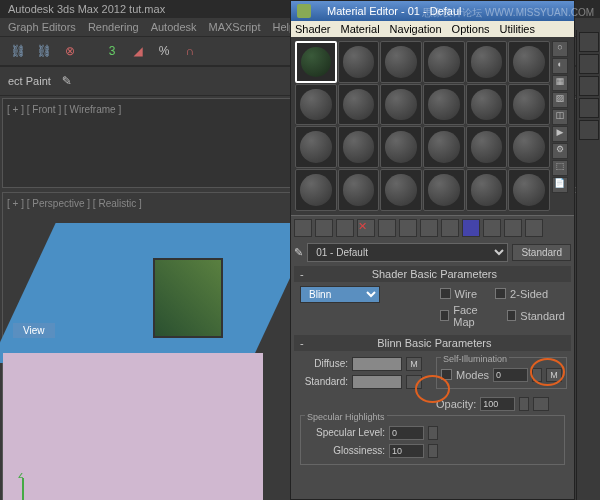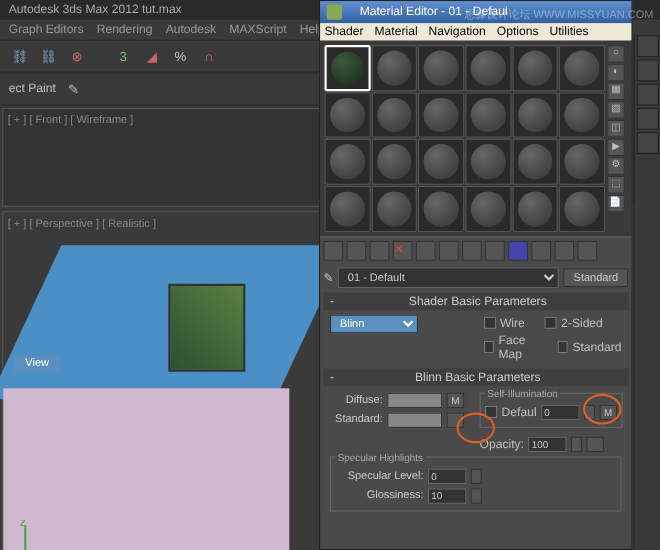--- a/index.html
+++ b/index.html
@@ -282,21 +282,21 @@
               <span class="lbl">Standard:</span>
               <span class="color-swatch"></span>
               <span class="map-btn">&nbsp;</span>
             </div>
         </div>
         <div>
           <div class="fieldset">
             <span class="fieldset-label">Self-Illumination</span>
             <div class="param-row" style="margin-top:-8px">
                 <span class="checkbox"></span>
-                <span>Defaul</span>
+                <span>Modes</span>
                 <span class="spinner">0</span>
                 <span class="spinner-arrows"></span>
                 <span class="map-btn">M</span>
               </div>
           </div>
           <div class="param-row" style="margin-top:6px">
               <span>Opacity:</span>
               <span class="spinner">100</span>
               <span class="spinner-arrows"></span>
               <span class="map-btn">&nbsp;</span>

